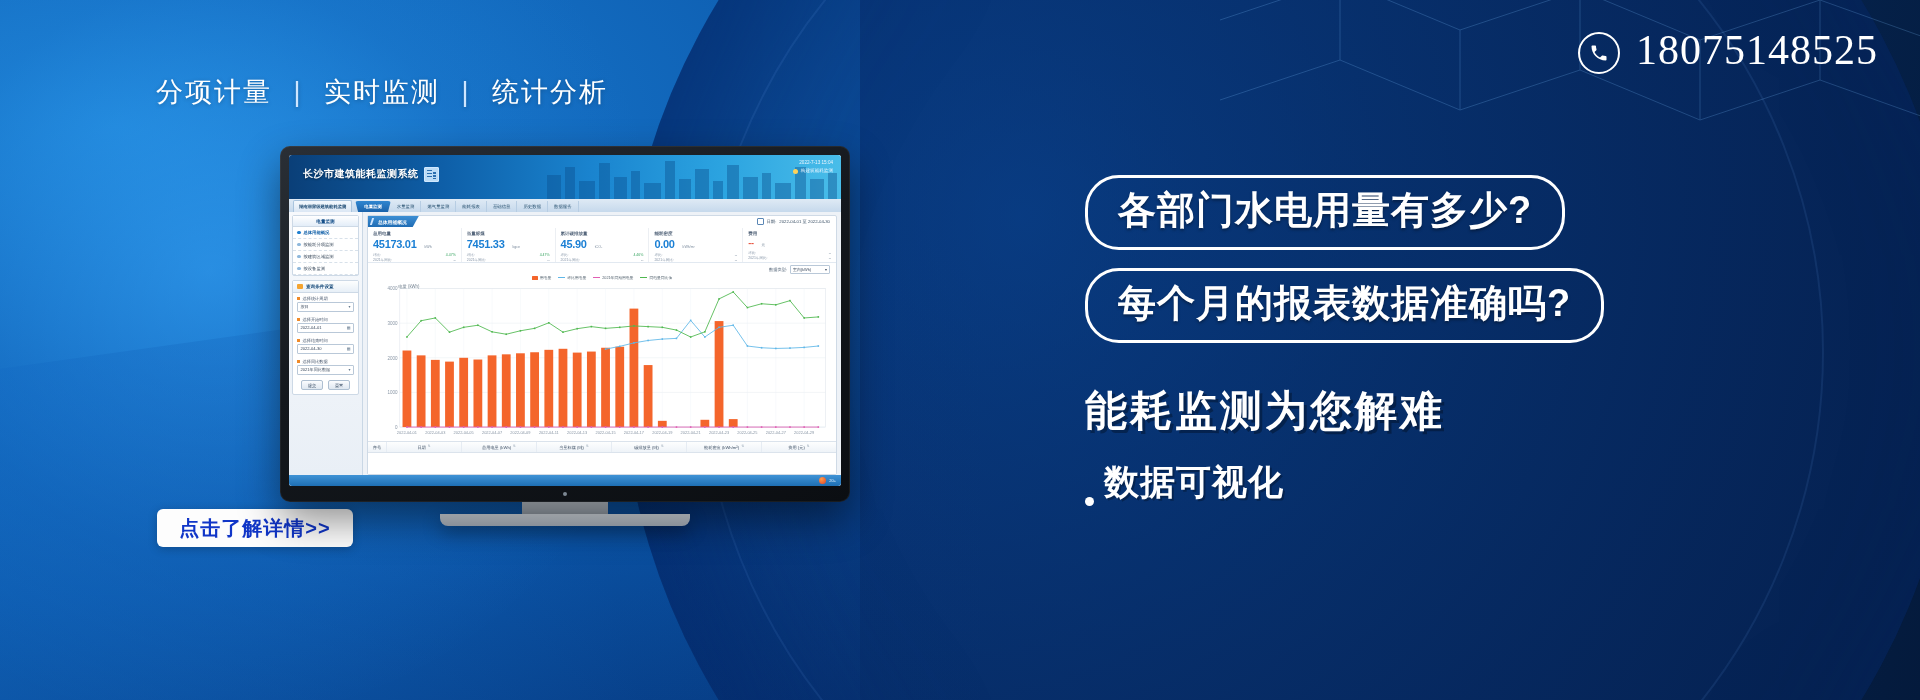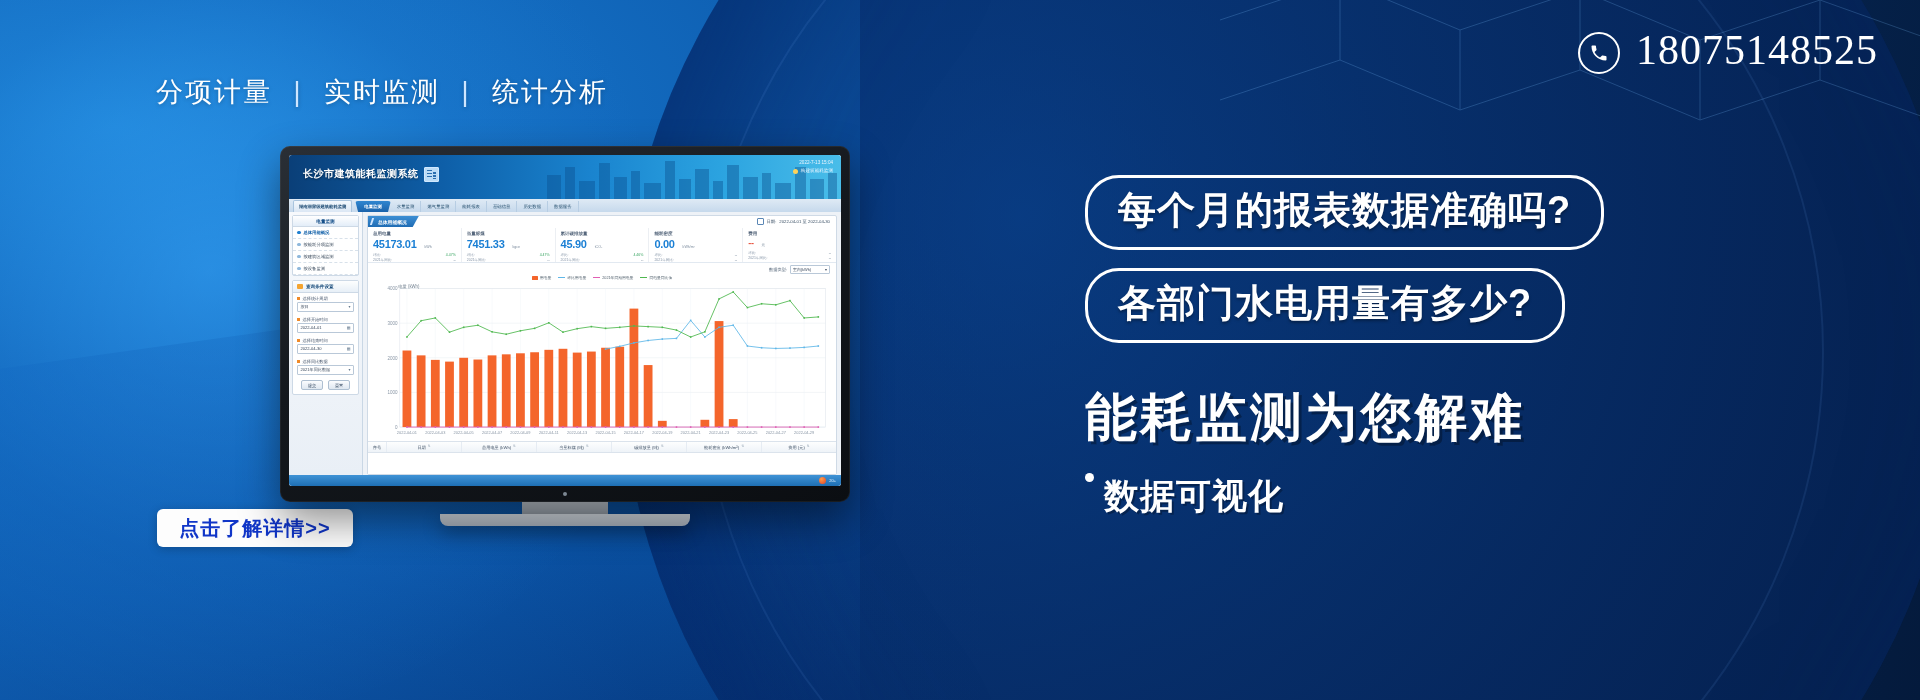--- a/index.html
+++ b/index.html
@@ -77,29 +77,29 @@
   #right-copy{position:absolute;left:1085px;top:175px;width:790px;}
   .pill{
     box-sizing:border-box;display:inline-flex;align-items:center;
     border:3px solid #ffffff;border-radius:34px;
     padding:7px 30px 11px 30px;margin-bottom:18px;
     color:#fff;font-size:38px;font-weight:700;letter-spacing:1px;
     text-shadow:0 2px 3px rgba(0,0,0,.35);
   }
   #headline{
     margin-top:22px;
-    color:#fff;font-size:52px;font-weight:800;letter-spacing:3px;
+    color:#fff;font-size:42px;font-weight:800;letter-spacing:3px;
     text-shadow:3px 3px 0 rgba(0,0,0,.30);
   }
   #bullets{
     margin-top:20px;color:#fff;font-size:35px;font-weight:700;letter-spacing:1px;
     text-shadow:2px 2px 0 rgba(0,0,0,.28);
     display:flex;gap:34px;
   }
-  #bullets .b{display:flex;align-items:flex-start;gap:10px;}
+  #bullets .b{display:flex;align-items:flex-end;gap:10px;}
   #bullets .dot{width:9px;height:9px;border-radius:50%;background:#fff;display:inline-block;}
 
   
   #monitor{position:absolute;left:280px;top:146px;width:570px;height:356px;}
   .mon-bezel{
     position:absolute;inset:0;border-radius:10px;
     background:linear-gradient(160deg,#2a2f36 0%,#14181d 45%,#0b0e12 100%);
     padding:9px 9px 16px 9px;box-sizing:border-box;
     box-shadow:0 18px 40px rgba(0,0,0,.45), 0 0 0 1px rgba(255,255,255,.06) inset;
   }
@@ -315,22 +315,22 @@
         </svg>
     </span>
     <span class="num">18075148525</span>
   </div>
 
   <div id="cta">
     <span>点击了解详情&gt;&gt;</span>
   </div>
 
   <div id="right-copy">
+    <div><span class="pill">各部门水电用量有多少?</span></div>
     <div><span class="pill">每个月的报表数据准确吗?</span></div>
-    <div><span class="pill">各部门水电用量有多少?</span></div>
     <div id="headline">能耗监测为您解难</div>
     <div id="bullets">
       <span class="b">
         <i class="dot"></i>
         <span>数据可视化</span>
       </span>
     </div>
   </div>
 
   <div id="monitor">

